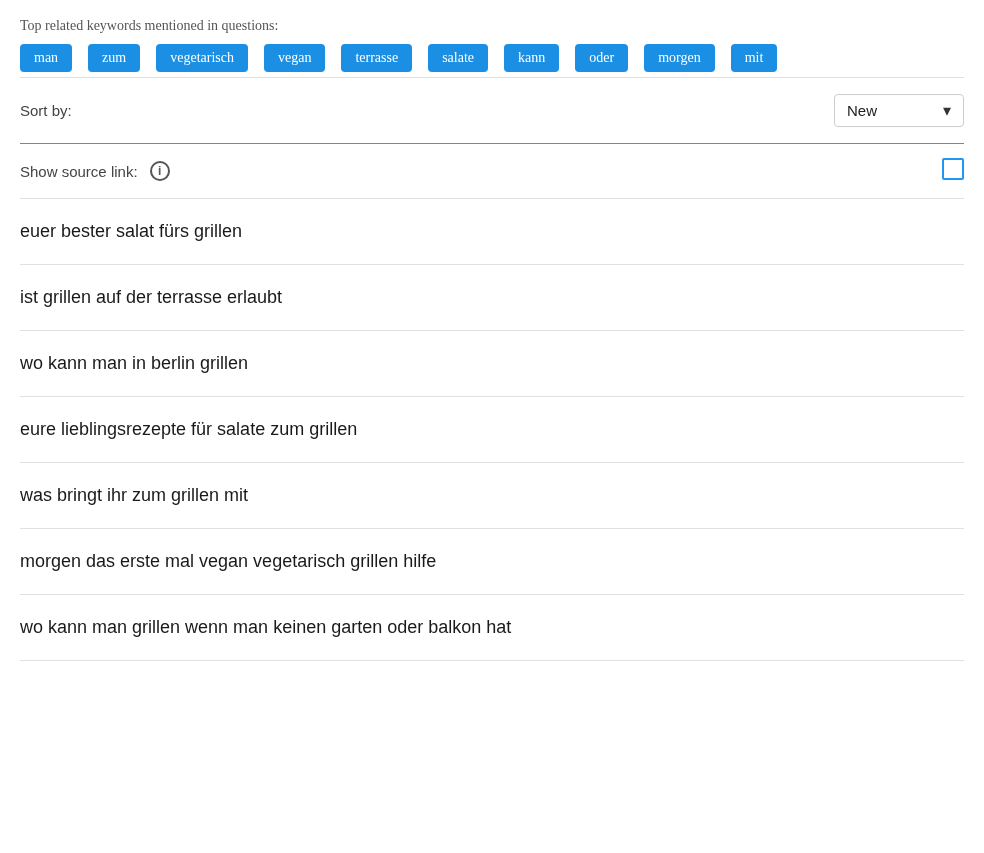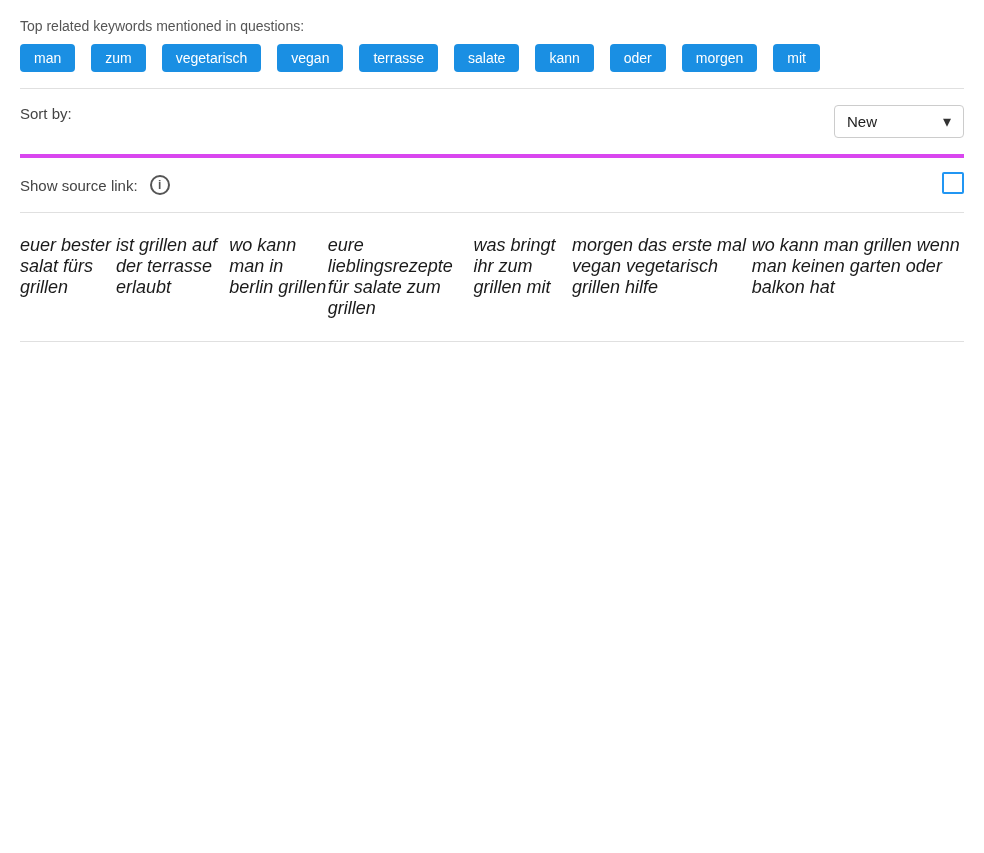--- a/index.html
+++ b/index.html
@@ -14,22 +14,23 @@
       color: #212121;
       width: 984px;
       min-height: 853px;
     }
 
     .container {
       padding: 18px 20px 20px 20px;
     }
 
     .keywords-section {
-      padding-bottom: 16px;
+      padding-bottom: 5px;
       border-bottom: 1px solid #e0e0e0;
+      font-family: Liberation Serif, serif;
     }
 
     .keywords-title {
       font-size: 14px;
       color: #555;
       margin-bottom: 10px;
     }
 
     .keywords-list {
       display: flex;
@@ -41,23 +42,23 @@
       background-color: #1a8fe3;
       color: #ffffff;
       border-radius: 4px;
       padding: 6px 14px;
       font-size: 14px;
       cursor: pointer;
     }
 
     .sort-section {
       display: flex;
-      align-items: flex-start;
+      align-items: center;
       padding: 16px 0;
-      border-bottom: 4px solid #d946ef;
+      border-bottom: 1px solid #d946ef;
     }
 
     .sort-label {
       font-size: 15px;
       color: #444;
       margin-right: auto;
     }
 
     .sort-select {
       display: flex;
@@ -121,22 +122,21 @@
       border: 2px solid #2196F3;
       background: #fff;
       cursor: pointer;
       appearance: none;
       -webkit-appearance: none;
       border-radius: 2px;
     }
 
     .questions-list {
       display: flex;
-      flex-direction: row;
-      font-style: italic;
+      flex-direction: column;
     }
 
     .question-item {
       padding: 22px 0;
       border-bottom: 1px solid #e0e0e0;
       font-size: 18px;
       color: #1a1a1a;
       cursor: pointer;
     }
   </style>

